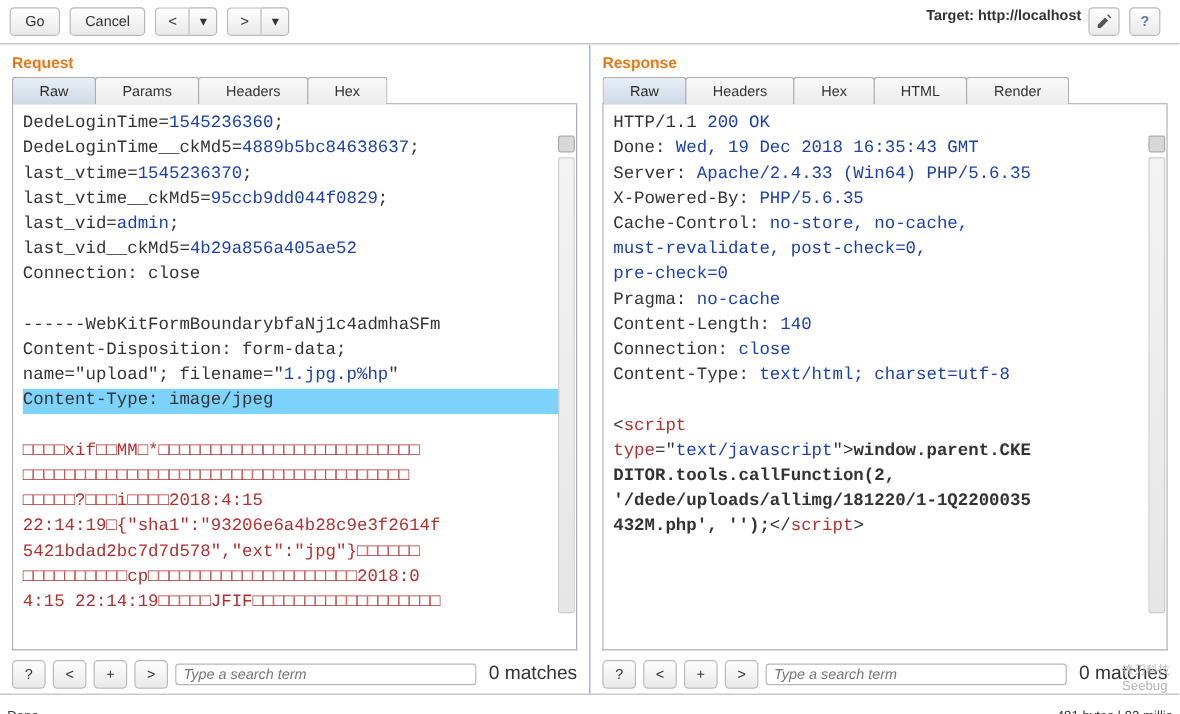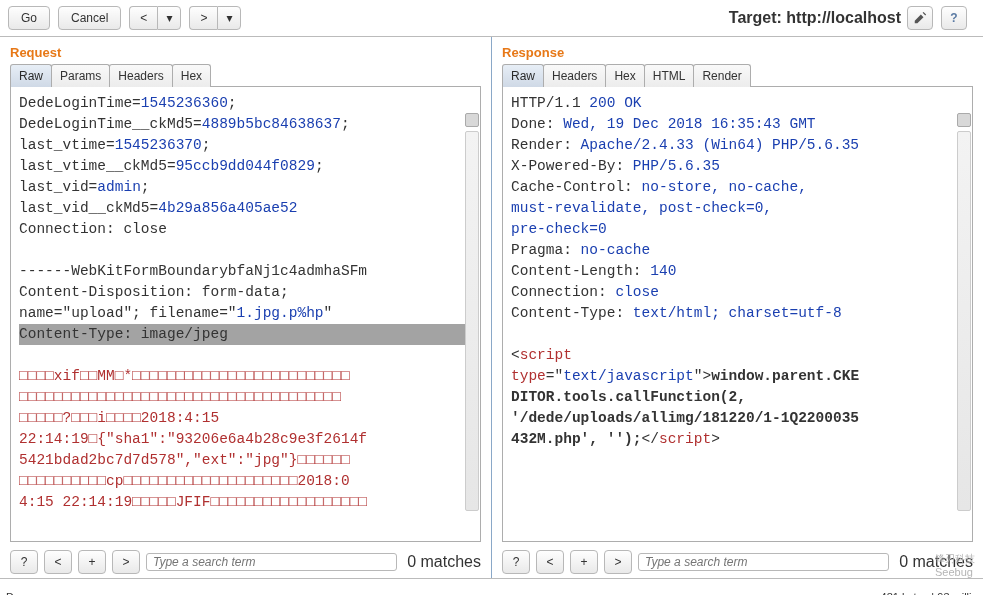--- a/index.html
+++ b/index.html
@@ -9,21 +9,20 @@
     font-size: 12px;
     color: #333;
     background: #fff;
     width: 983px;
     height: 595px;
     overflow: hidden;
   }
   .toolbar {
     padding: 6px 8px;
     display: flex;
-    align-items: center;
     border-bottom: 1px solid #bbb;
   }
   .btn {
     display: inline-flex;
     align-items: center;
     justify-content: center;
     min-height: 24px;
     padding: 2px 12px;
     margin-right: 8px;
     background: linear-gradient(#fefefe, #e9e9e9);
@@ -32,21 +31,21 @@
     font-size: 12px;
     color: #333;
     cursor: pointer;
   }
   .btn.small { padding: 2px 8px; min-width: 28px; }
   .btn-group { display: inline-flex; margin-right: 8px; }
   .btn-group .btn { border-radius: 0; margin-right: 0; border-right-width: 0; }
   .btn-group .btn:first-child { border-top-left-radius: 4px; border-bottom-left-radius: 4px; }
   .btn-group .btn:last-child { border-top-right-radius: 4px; border-bottom-right-radius: 4px; border-right-width: 1px; }
   .spacer { flex: 1; }
-  .target-label { font-size: 16px; margin-right: 6px; }
+  .target-label { font-size: 12px; margin-right: 6px; }
   .icon-btn {
     width: 26px; height: 24px; padding: 0;
     display: inline-flex; align-items: center; justify-content: center;
   }
   .icon-btn svg { width: 14px; height: 14px; }
 
   .panes {
     display: flex;
     height: calc(100% - 36px - 18px);
   }
@@ -70,21 +69,21 @@
     padding: 0 10px;
     position: relative;
   }
   .tabs-row::after{
     content:'';
     position:absolute;
     left:10px; right:10px; bottom:0;
     height:1px; background:#adadad;
   }
   .tab {
-    padding: 4px 8px;
+    padding: 4px 22px;
     border: 1px solid #adadad;
     border-bottom: none;
     background: linear-gradient(#f9f9f9, #ececec);
     font-size: 12px;
     margin-right: -1px;
     cursor: pointer;
     border-top-left-radius: 3px;
     border-top-right-radius: 3px;
     position: relative;
     z-index: 1;
@@ -109,21 +108,21 @@
     overflow: auto;
     padding: 6px 8px;
     background: #fff;
     font-family: "Courier New", Courier, monospace;
     font-size: 14.5px;
     line-height: 1.45;
     white-space: nowrap;
     min-height: 0;
   }
   .editor .line { white-space: pre; }
-  .hl { background: #a3a3a3; }
+  .hl { background: #7dd3fc; }
   .blue { color: #1a3fb0; }
   .red  { color: #b03030; }
   .bold { font-weight: bold; }
 
   .search-row {
     display: flex;
     align-items: center;
     padding: 4px 10px;
     gap: 6px;
   }
@@ -260,21 +259,21 @@
         <div class="tab">HTML</div>
         <div class="tab">Render</div>
       </div>
 
     <div class="content-wrap" style="position:relative;">
       <div class="scroll-top-hint"></div>
       <div class="scroll-stub"></div>
       <div class="editor" id="res-editor">
           <div class="line"><span>HTTP/1.1 </span><span class="blue">200 OK</span></div>
           <div class="line"><span>Done:</span><span class="blue"> Wed, 19 Dec 2018 16:35:43 GMT</span></div>
-          <div class="line"><span>Render:</span><span class="blue"> Apache/2.4.33 (Win64) PHP/5.6.35</span></div>
+          <div class="line"><span>Server:</span><span class="blue"> Apache/2.4.33 (Win64) PHP/5.6.35</span></div>
           <div class="line"><span>X-Powered-By:</span><span class="blue"> PHP/5.6.35</span></div>
           <div class="line"><span>Cache-Control:</span><span class="blue"> no-store, no-cache,</span></div>
           <div class="line"><span class="blue">must-revalidate, post-check=0,</span></div>
           <div class="line"><span class="blue">pre-check=0</span></div>
           <div class="line"><span>Pragma:</span><span class="blue"> no-cache</span></div>
           <div class="line"><span>Content-Length:</span><span class="blue"> 140</span></div>
           <div class="line"><span>Connection:</span><span class="blue"> close</span></div>
           <div class="line"><span>Content-Type:</span><span class="blue"> text/html; charset=utf-8</span></div>
           <div class="line"><span>&nbsp;</span></div>
           <div class="line"><span>&lt;</span><span class="red">script</span></div>

